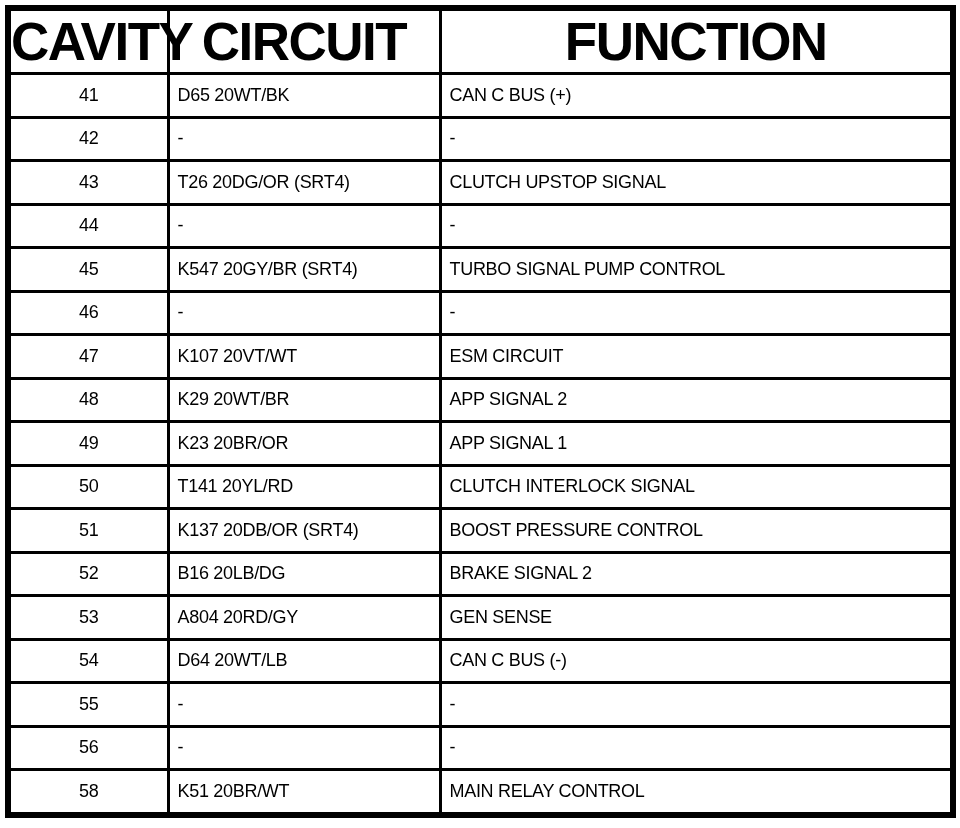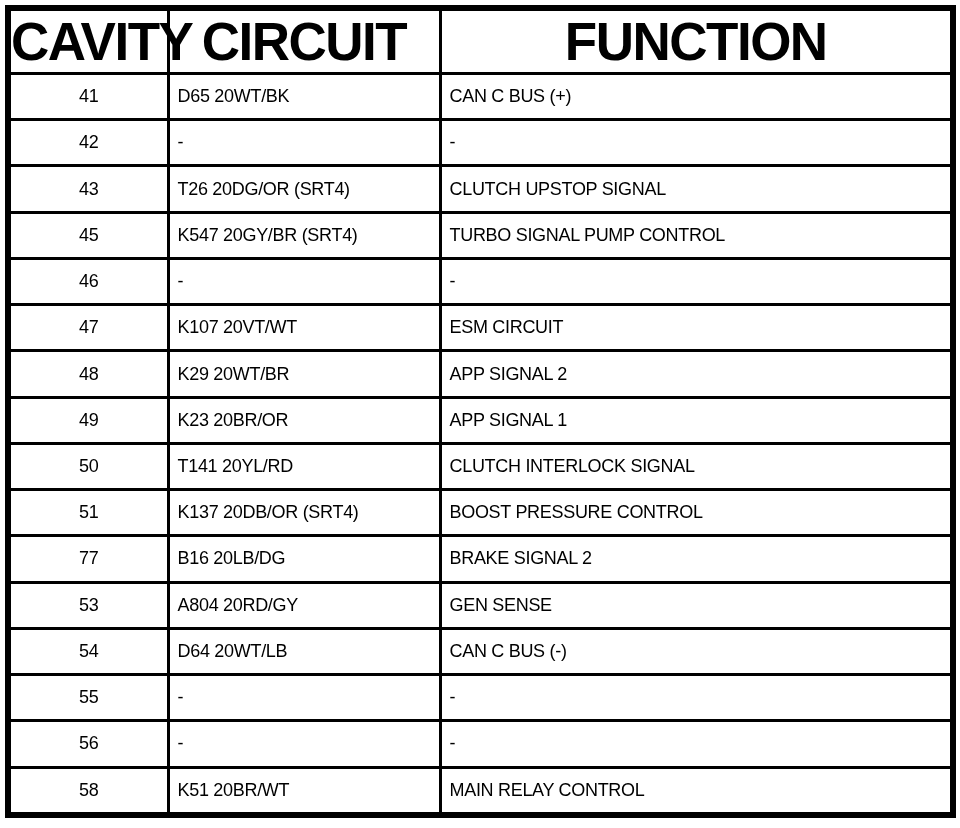--- a/index.html
+++ b/index.html
@@ -85,20 +85,25 @@
           <td class="cavity-cell">42</td>
           <td class="circuit-cell">-</td>
           <td class="function-cell">-</td>
         </tr>
         <tr>
           <td class="cavity-cell">43</td>
           <td class="circuit-cell">T26 20DG/OR (SRT4)</td>
           <td class="function-cell">CLUTCH UPSTOP SIGNAL</td>
         </tr>
         <tr>
+          <td class="cavity-cell">44</td>
+          <td class="circuit-cell">-</td>
+          <td class="function-cell">-</td>
+        </tr>
+        <tr>
           <td class="cavity-cell">45</td>
           <td class="circuit-cell">K547 20GY/BR (SRT4)</td>
           <td class="function-cell">TURBO SIGNAL PUMP CONTROL</td>
         </tr>
         <tr>
           <td class="cavity-cell">46</td>
           <td class="circuit-cell">-</td>
           <td class="function-cell">-</td>
         </tr>
         <tr>
@@ -120,21 +125,21 @@
           <td class="cavity-cell">50</td>
           <td class="circuit-cell">T141 20YL/RD</td>
           <td class="function-cell">CLUTCH INTERLOCK SIGNAL</td>
         </tr>
         <tr>
           <td class="cavity-cell">51</td>
           <td class="circuit-cell">K137 20DB/OR (SRT4)</td>
           <td class="function-cell">BOOST PRESSURE CONTROL</td>
         </tr>
         <tr>
-          <td class="cavity-cell">77</td>
+          <td class="cavity-cell">52</td>
           <td class="circuit-cell">B16 20LB/DG</td>
           <td class="function-cell">BRAKE SIGNAL 2</td>
         </tr>
         <tr>
           <td class="cavity-cell">53</td>
           <td class="circuit-cell">A804 20RD/GY</td>
           <td class="function-cell">GEN SENSE</td>
         </tr>
         <tr>
           <td class="cavity-cell">54</td>

